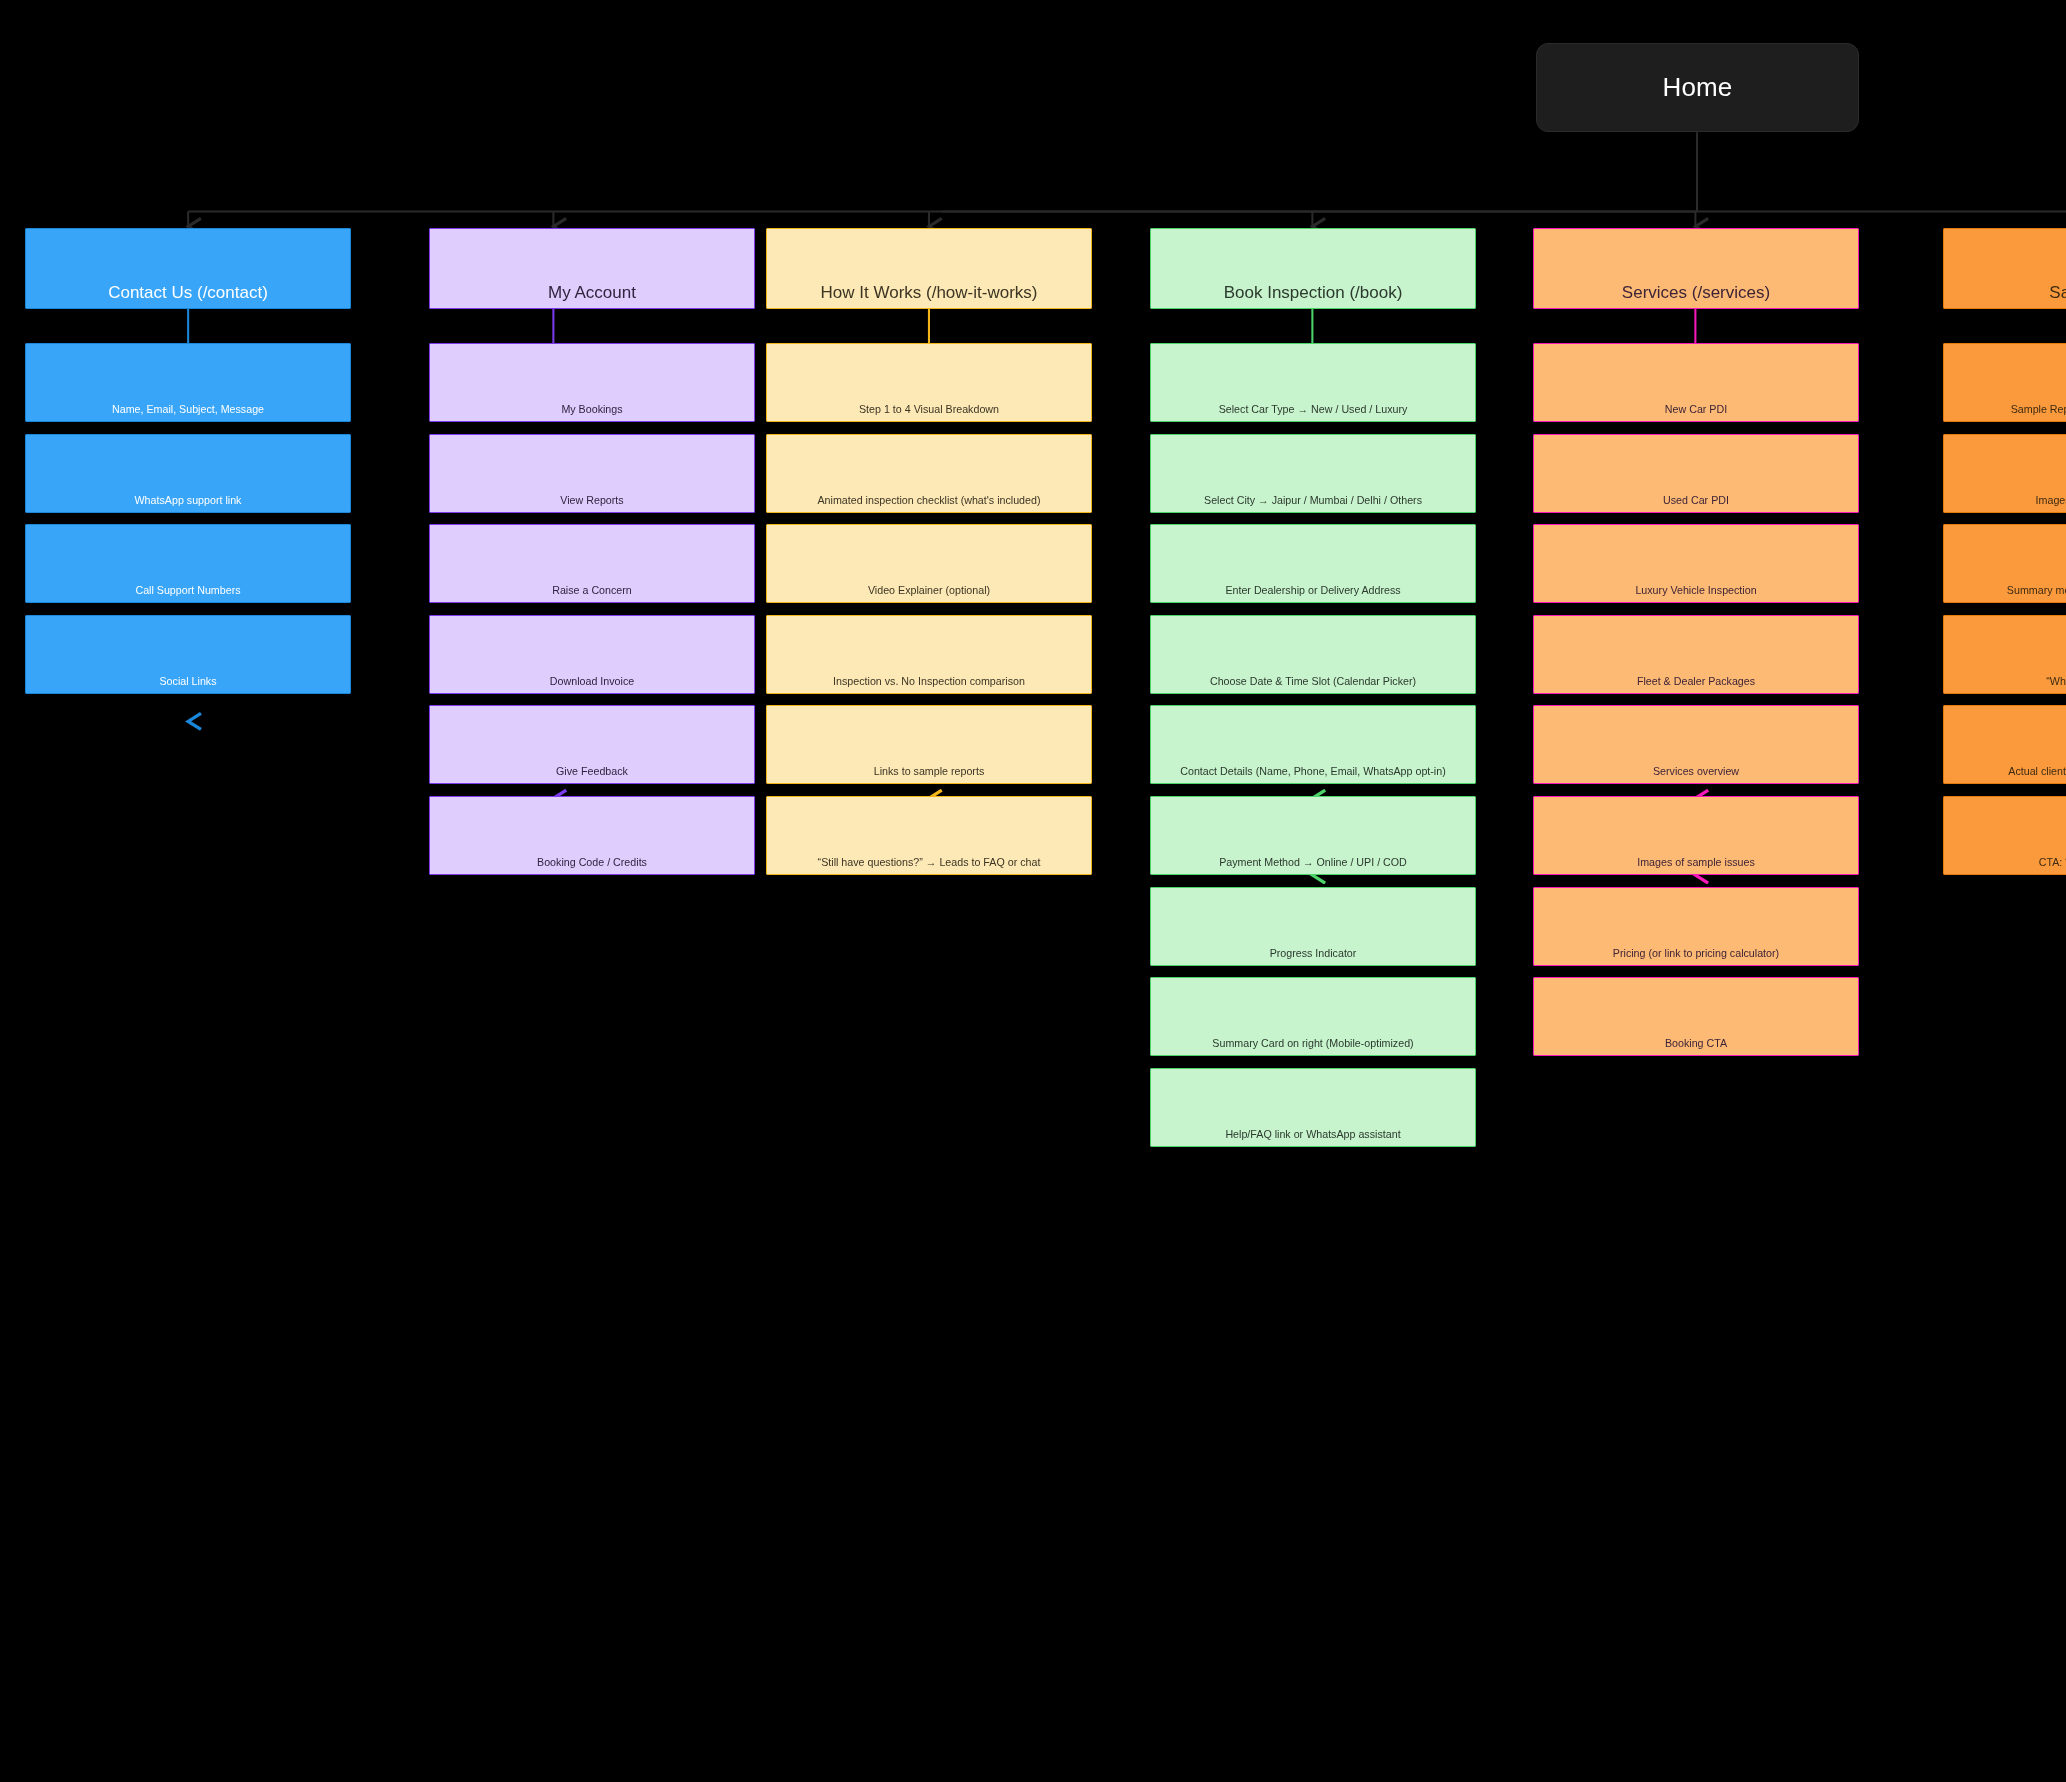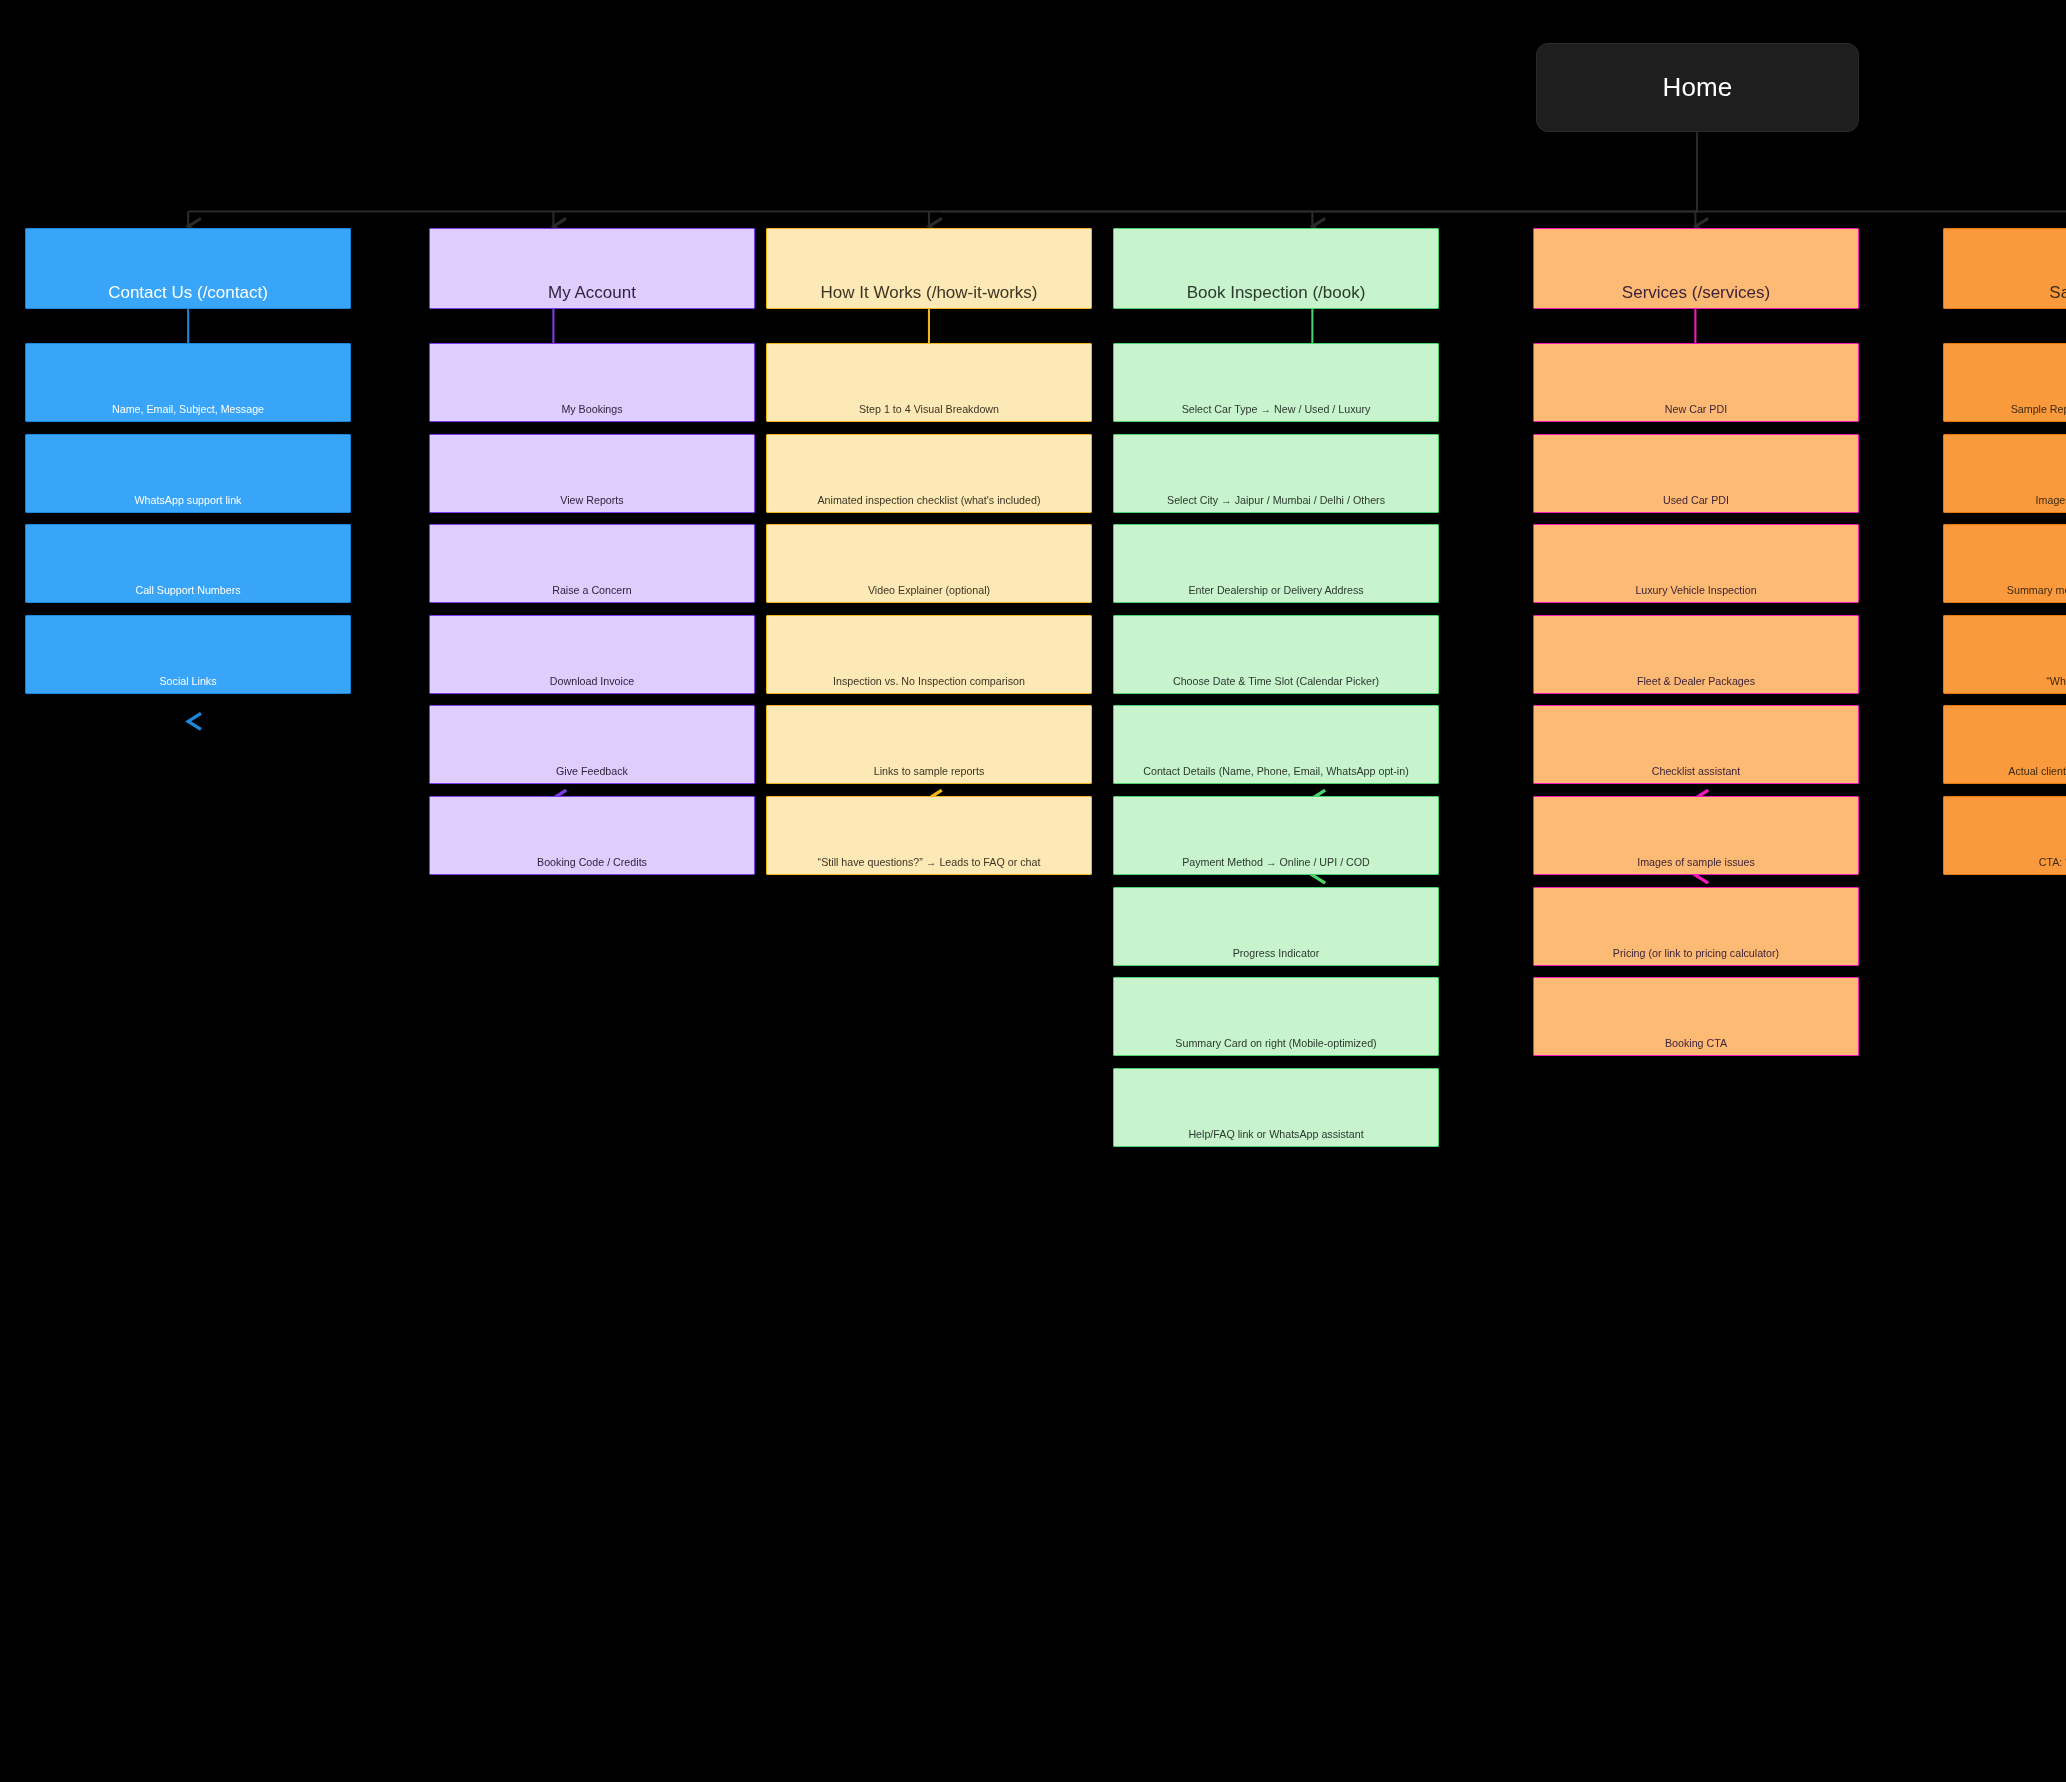--- a/index.html
+++ b/index.html
@@ -333,21 +333,21 @@
         </div>
         <div class="gap-sm"></div>
         <div class="node item">
           <span class="node-label">Links to sample reports</span>
         </div>
         <div class="gap-sm"></div>
         <div class="node item">
           <span class="node-label">“Still have questions?” → Leads to FAQ or chat</span>
         </div>
       </div>
-      <div class="column pal-green" style="left: 1113px; border-radius: 7px;">
+      <div class="column pal-green" style="left: 1150px; border-radius: 7px;">
         <div class="node head">
           <span class="node-label">Book Inspection (/book)</span>
         </div>
         <div class="gap-lg"></div>
         <div class="node item">
           <span class="node-label">Select Car Type → New / Used / Luxury</span>
         </div>
         <div class="gap-sm"></div>
         <div class="node item">
           <span class="node-label">Select City → Jaipur / Mumbai / Delhi / Others</span>
@@ -396,21 +396,21 @@
         <div class="gap-sm"></div>
         <div class="node item">
           <span class="node-label">Luxury Vehicle Inspection</span>
         </div>
         <div class="gap-sm"></div>
         <div class="node item">
           <span class="node-label">Fleet &amp; Dealer Packages</span>
         </div>
         <div class="gap-sm"></div>
         <div class="node item">
-          <span class="node-label">Checklist assistant</span>
+          <span class="node-label">Services overview</span>
         </div>
         <div class="gap-sm"></div>
         <div class="node item">
           <span class="node-label">Images of sample issues</span>
         </div>
         <div class="gap-sm"></div>
         <div class="node item">
           <span class="node-label">Pricing (or link to pricing calculator)</span>
         </div>
         <div class="gap-sm"></div>

